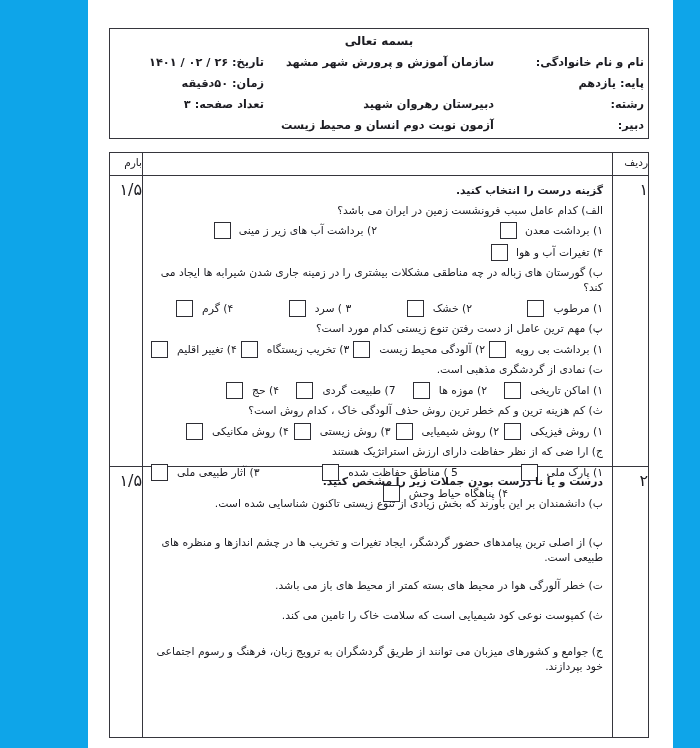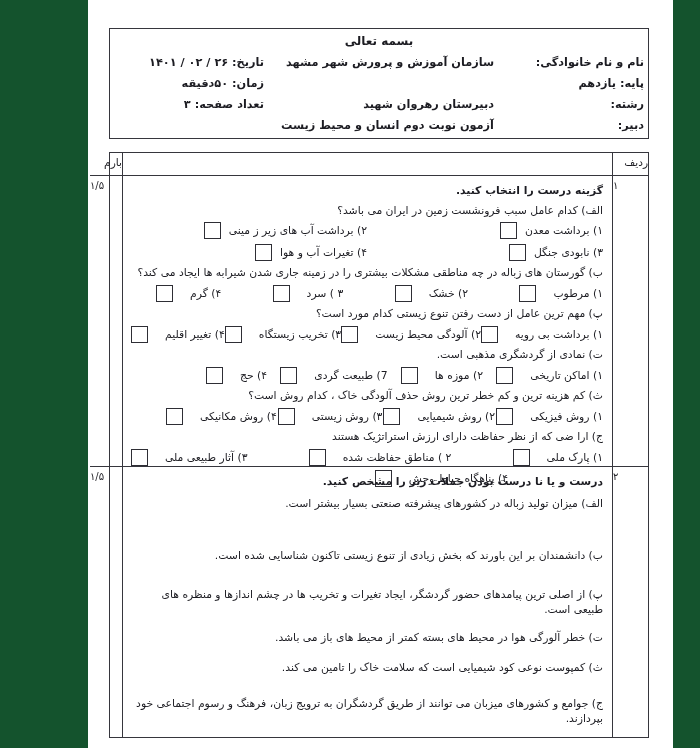--- a/index.html
+++ b/index.html
@@ -1,18 +1,18 @@
 <!DOCTYPE html>
 <html lang="fa"><head>
 <meta charset="utf-8">
 <style>
   html,body{margin:0;padding:0;}
   .canvas{
     position:relative;width:700px;height:748px;overflow:hidden;
-    background:#14532d;
+    background:#0ea5e9;
     font-family:"DejaVu Sans",sans-serif;
     color:#1c1c22;
   }
   .sheet{
     position:absolute;left:88px;top:0;width:585px;height:748px;
     background:#ffffff;direction:rtl;
   }
   
   .hbox{
     position:absolute;right:24px;top:28px;width:540px;height:111px;
@@ -35,29 +35,29 @@
     border:1.5px solid #36363d;box-sizing:border-box;
     display:grid;
     grid-template-columns:36px 1fr 33px;
     grid-template-rows:23px 291px 1fr;
   }
   .cell{box-sizing:border-box;border-color:#36363d;border-style:solid;border-width:0;}
   .b-bottom{border-bottom-width:1px;}
   .b-left{border-left-width:1px;}
   .b-right{border-right-width:1px;}
   .cell.num,.cell.score{
-    text-align:left;font-size:10px;padding-top:4px;
+    text-align:right;font-size:16px;padding-top:4px;
   }
   .cell.colhead{font-size:10.6px;padding-top:3px;text-align:right;}
   
   .qbody{padding:7px 9px 0 8px;font-size:10.8px;}
   .qbody p{margin:0 0 4.5px;line-height:15px;}
   .qtitle{font-weight:bold;}
   .optrow{display:flex;align-items:center;margin:0 0 4.5px;line-height:15px;}
-  .opt{display:inline-flex;align-items:center;gap:17px;white-space:nowrap;}
+  .opt{display:inline-flex;align-items:center;gap:9px;white-space:nowrap;}
   .opt .cb{
     width:15px;height:15px;border:1.2px solid #2e2e35;background:#fff;flex:none;
   }
   .g-lg .opt{gap:8px;}
   .row-two .opt:first-child{width:50%;}
   .row-spread{justify-content:space-between;}
   .pl25{padding-left:25px;}
   .pl35{padding-left:35px;}
   .pl75{padding-left:75px;}
   .p4line{margin-right:95px;}
@@ -113,24 +113,20 @@
               <span>۱) برداشت معدن</span>
               <span class="cb"></span>
             </span>
           <span class="opt">
               <span>۲) برداشت آب های زیر ز مینی</span>
               <span class="cb"></span>
             </span>
         </div>
         <div class="optrow row-two g-lg">
           <span class="opt">
-              <span>۳) نابودی جنگل</span>
-              <span class="cb"></span>
-            </span>
-          <span class="opt">
               <span>۴) تغیرات آب و هوا</span>
               <span class="cb"></span>
             </span>
         </div>
 
         <p>ب) گورستان های زباله در چه مناطقی مشکلات بیشتری را در زمینه جاری شدن شیرابه ها ایجاد می کند؟</p>
         <div class="optrow row-spread pl25">
           <span class="opt">
               <span>۱) مرطوب</span>
               <span class="cb"></span>
@@ -209,41 +205,40 @@
             </span>
         </div>
 
         <p>ج) ارا ضی که از نظر حفاظت دارای ارزش استراتژیک هستند</p>
         <div class="optrow row-spread">
           <span class="opt">
               <span>۱) پارک ملی</span>
               <span class="cb"></span>
             </span>
           <span class="opt">
-              <span>۲ ) مناطق حفاظت شده</span>
+              <span>5 ) مناطق حفاظت شده</span>
               <span class="cb"></span>
             </span>
           <span class="opt">
               <span>۳) آثار طبیعی ملی</span>
               <span class="cb"></span>
             </span>
         </div>
         <div class="optrow">
           <span class="opt p4line">
               <span>۴) پناهگاه حیاط وحش</span>
               <span class="cb"></span>
             </span>
         </div>
       </div>
       <div class="cell score b-right b-bottom">۱/۵</div>
 
       <div class="cell num b-left">۲</div>
       <div class="cell qbody q2">
         <p class="qtitle">درست و یا نا درست بودن جملات زیر را مشخص کنید.</p>
-        <p class="s-a">الف) میزان تولید زباله در کشورهای پیشرفته صنعتی بسیار بیشتر است.</p>
         <p class="s-b">ب) دانشمندان بر این باورند که بخش زیادی از تنوع زیستی تاکنون شناسایی شده است.</p>
         <p class="s-p">پ) از اصلی ترین پیامدهای حضور گردشگر، ایجاد تغیرات و تخریب ها در چشم اندازها و منظره های طبیعی است.</p>
         <p class="s-t">ت) خطر آلورگی هوا در محیط های بسته کمتر از محیط های باز می باشد.</p>
         <p class="s-th">ث) کمپوست نوعی کود شیمیایی است  که سلامت خاک را تامین می کند.</p>
         <p class="s-j">ج) جوامع و کشورهای میزبان می توانند از طریق گردشگران به ترویج زبان، فرهنگ و رسوم اجتماعی خود بپردازند.</p>
       </div>
       <div class="cell score b-right">۱/۵</div>
     </div>
 
   </div>

